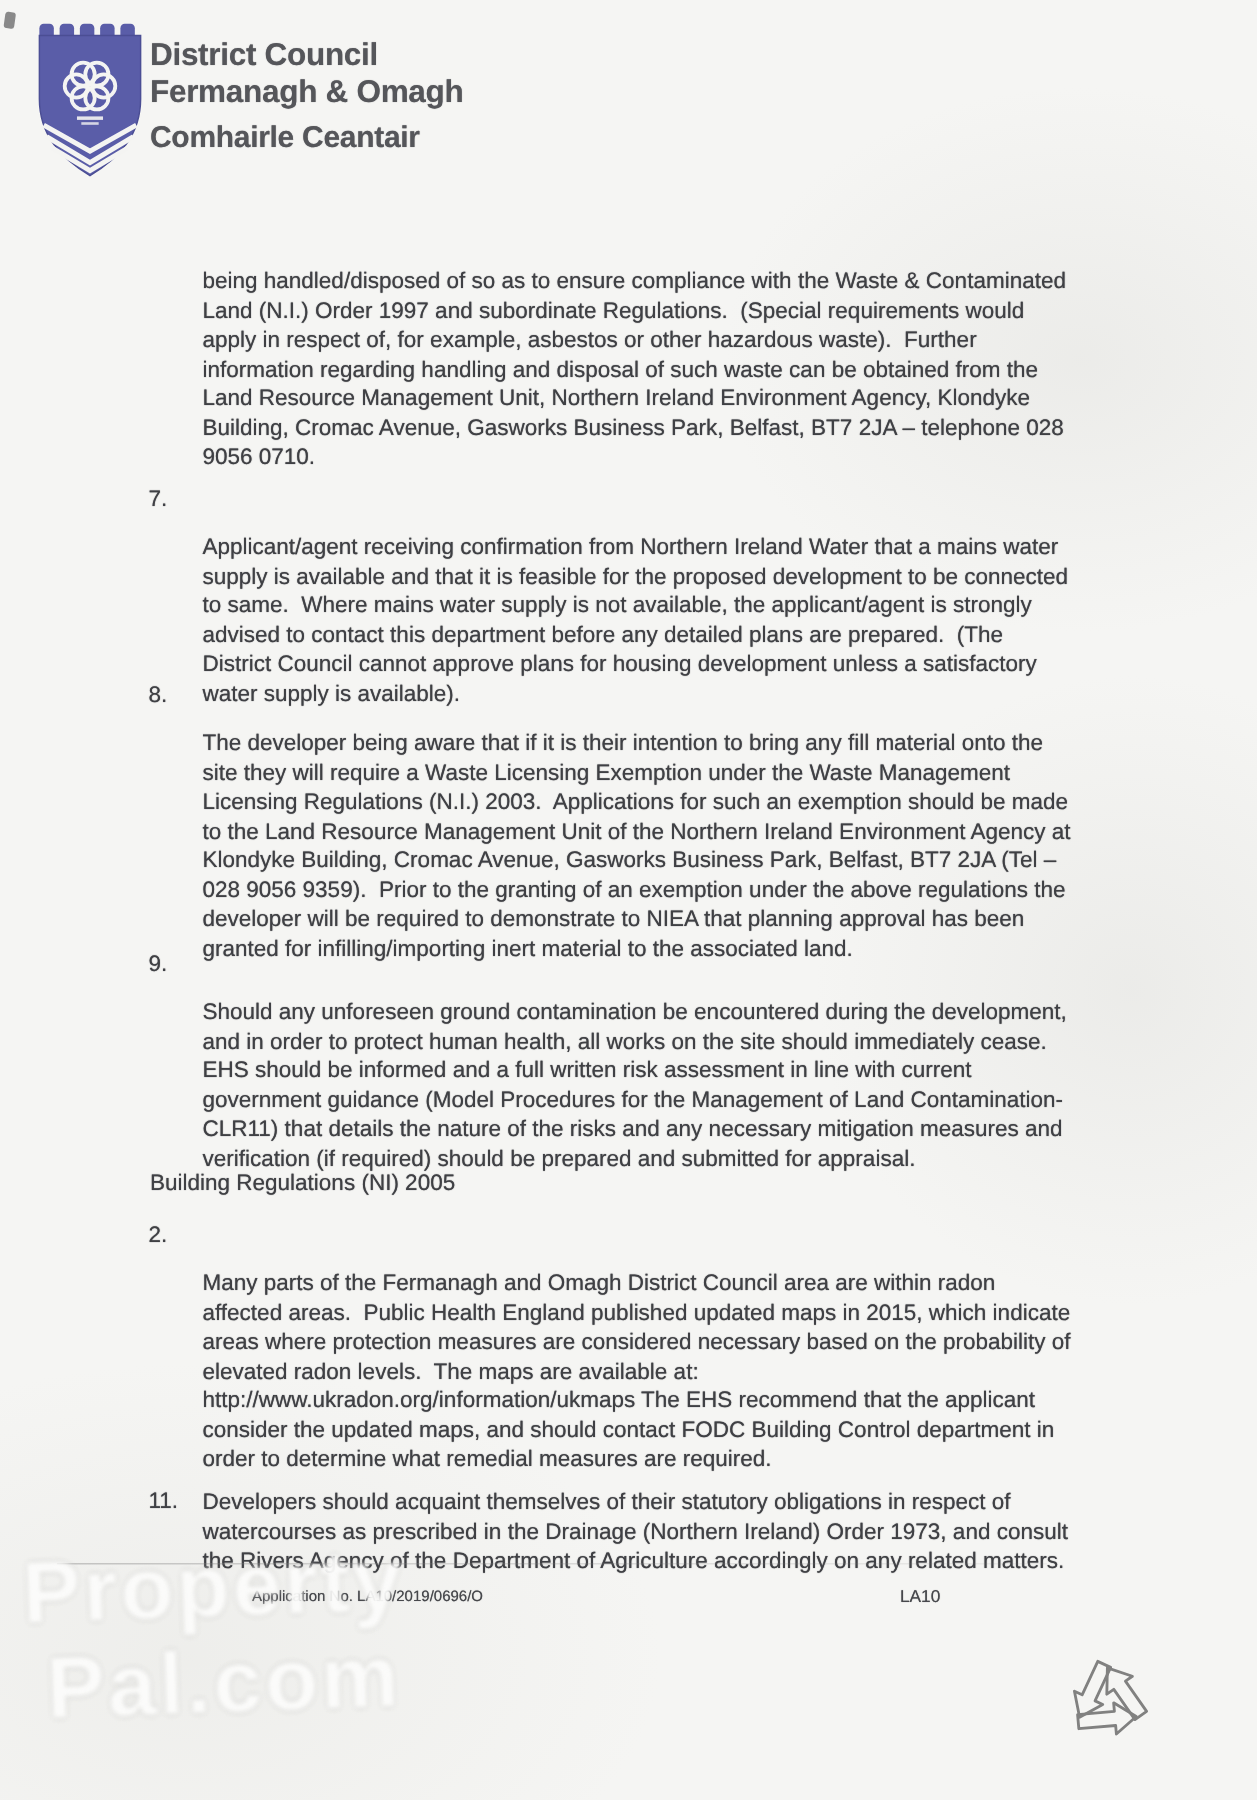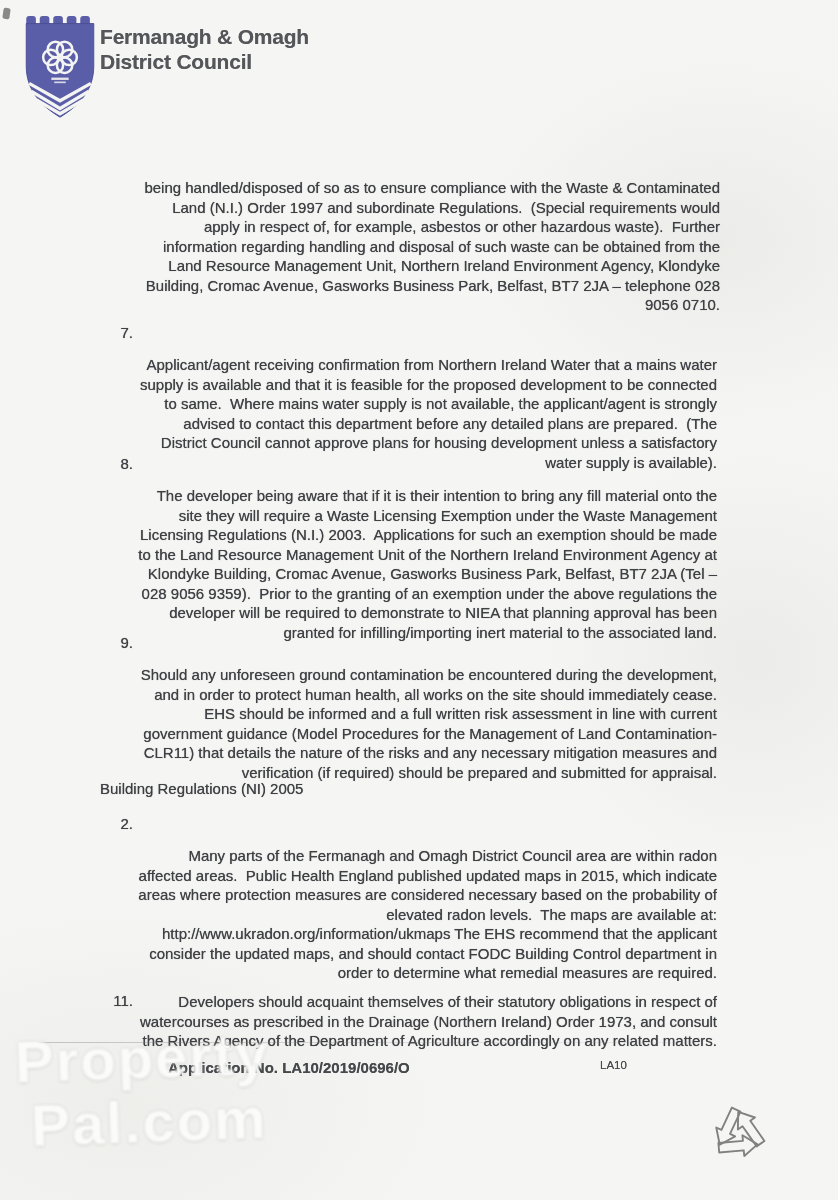--- a/index.html
+++ b/index.html
@@ -17,28 +17,27 @@
   .logo{position:absolute; left:21px; top:13px; width:78px; height:108px;}
   .header-text{position:absolute; left:100px; top:24px; color:#55565a;}
   .header-text .en{font-size:21px; font-weight:bold; letter-spacing:-.2px; line-height:25px; text-shadow:0 0 .6px rgba(85,86,90,.7);}
   .header-text .ga{font-size:20px; font-weight:bold; letter-spacing:-.2px; line-height:23px; margin-top:0; text-shadow:0 0 .6px rgba(85,86,90,.7);}
   .header-text .gap{height:7px;}
   
   .para, .item-text, .section-heading, .item-num{
     color:#3f4044; font-size:15px; line-height:19.5px;
     text-shadow:0 0 .7px rgba(63,64,68,.85);
     white-space:pre-wrap;
-    text-align:right;
   }
   .para{position:absolute; left:135px; width:585px;}
   .item-num{position:absolute; left:99px; width:34px;}
   .item-text{position:absolute; left:135px; width:582px;margin-top:32px;}
   .section-heading{position:absolute; left:100px; top:779px;}
   
-  .footer-app{position:absolute; left:168px; top:1059px; font-size:15px; color:#47484c; text-shadow:0 0 .5px rgba(70,72,76,.8);font-weight:bold;}
+  .footer-app{position:absolute; left:168px; top:1059px; font-size:10px; color:#47484c; text-shadow:0 0 .5px rgba(70,72,76,.8);}
   .footer-code{position:absolute; left:580px; top:1059px; font-size:11.5px; color:#47484c; text-shadow:0 0 .5px rgba(70,72,76,.8);padding-left:20px;}
   .fold{position:absolute; left:38px; top:1042px; width:660px; height:1px;
     background:linear-gradient(90deg, rgba(125,125,125,.4), rgba(125,125,125,.08));}
   
   .watermark{position:absolute; left:16px; top:1026px; font-weight:bold; font-size:58px; line-height:64px;
     color:#fcfcfb; letter-spacing:2px; transform:rotate(-2deg);
     text-shadow:0 1px 3px rgba(185,185,182,.6), 0 -1px 2px rgba(185,185,182,.35);
     filter:blur(1.3px); opacity:.95;}
   .watermark .wm2{margin-left:14px;}
   
@@ -71,23 +70,24 @@
     <rect x="31" y="67" width="18" height="2.4" fill="#f4f4f2" opacity=".9"></rect>
     <rect x="34" y="71" width="12" height="1.8" fill="#f4f4f2" opacity=".8"></rect>
     <g stroke="#f4f4f2" stroke-width="3.4" fill="none">
       <path d="M8,73 L40,91 L72,73"></path>
       <path d="M10,81 L40,99 L70,81"></path>
       <path d="M14,89 L40,104.5 L66,89"></path>
     </g>
   </svg>
 
   <div class="header-text">
+    <div class="en">District Council</div>
     <div class="en">Fermanagh &amp; Omagh</div>
-    <div class="en">District Council</div>
     <div class="gap"></div>
+    <div class="ga">Comhairle Ceantair</div>
   </div>
 
   <div class="para" style="top:178px;">being handled/disposed of so as to ensure compliance with the Waste &amp; Contaminated Land (N.I.) Order 1997 and subordinate Regulations.  (Special requirements would apply in respect of, for example, asbestos or other hazardous waste).  Further information regarding handling and disposal of such waste can be obtained from the Land Resource Management Unit, Northern Ireland Environment Agency, Klondyke Building, Cromac Avenue, Gasworks Business Park, Belfast, BT7 2JA – telephone 028 9056 0710.</div>
 
   <div class="item-num" style="top:323px;">7.</div>
   <div class="item-text" style="top:323px;">Applicant/agent receiving confirmation from Northern Ireland Water that a mains water supply is available and that it is feasible for the proposed development to be connected to same.  Where mains water supply is not available, the applicant/agent is strongly advised to contact this department before any detailed plans are prepared.  (The District Council cannot approve plans for housing development unless a satisfactory water supply is available).</div>
 
   <div class="item-num" style="top:454px;">8.</div>
   <div class="item-text" style="top:454px;">The developer being aware that if it is their intention to bring any fill material onto the site they will require a Waste Licensing Exemption under the Waste Management Licensing Regulations (N.I.) 2003.  Applications for such an exemption should be made to the Land Resource Management Unit of the Northern Ireland Environment Agency at Klondyke Building, Cromac Avenue, Gasworks Business Park, Belfast, BT7 2JA (Tel – 028 9056 9359).  Prior to the granting of an exemption under the above regulations the developer will be required to demonstrate to NIEA that planning approval has been granted for infilling/importing inert material to the associated land.</div>
 

